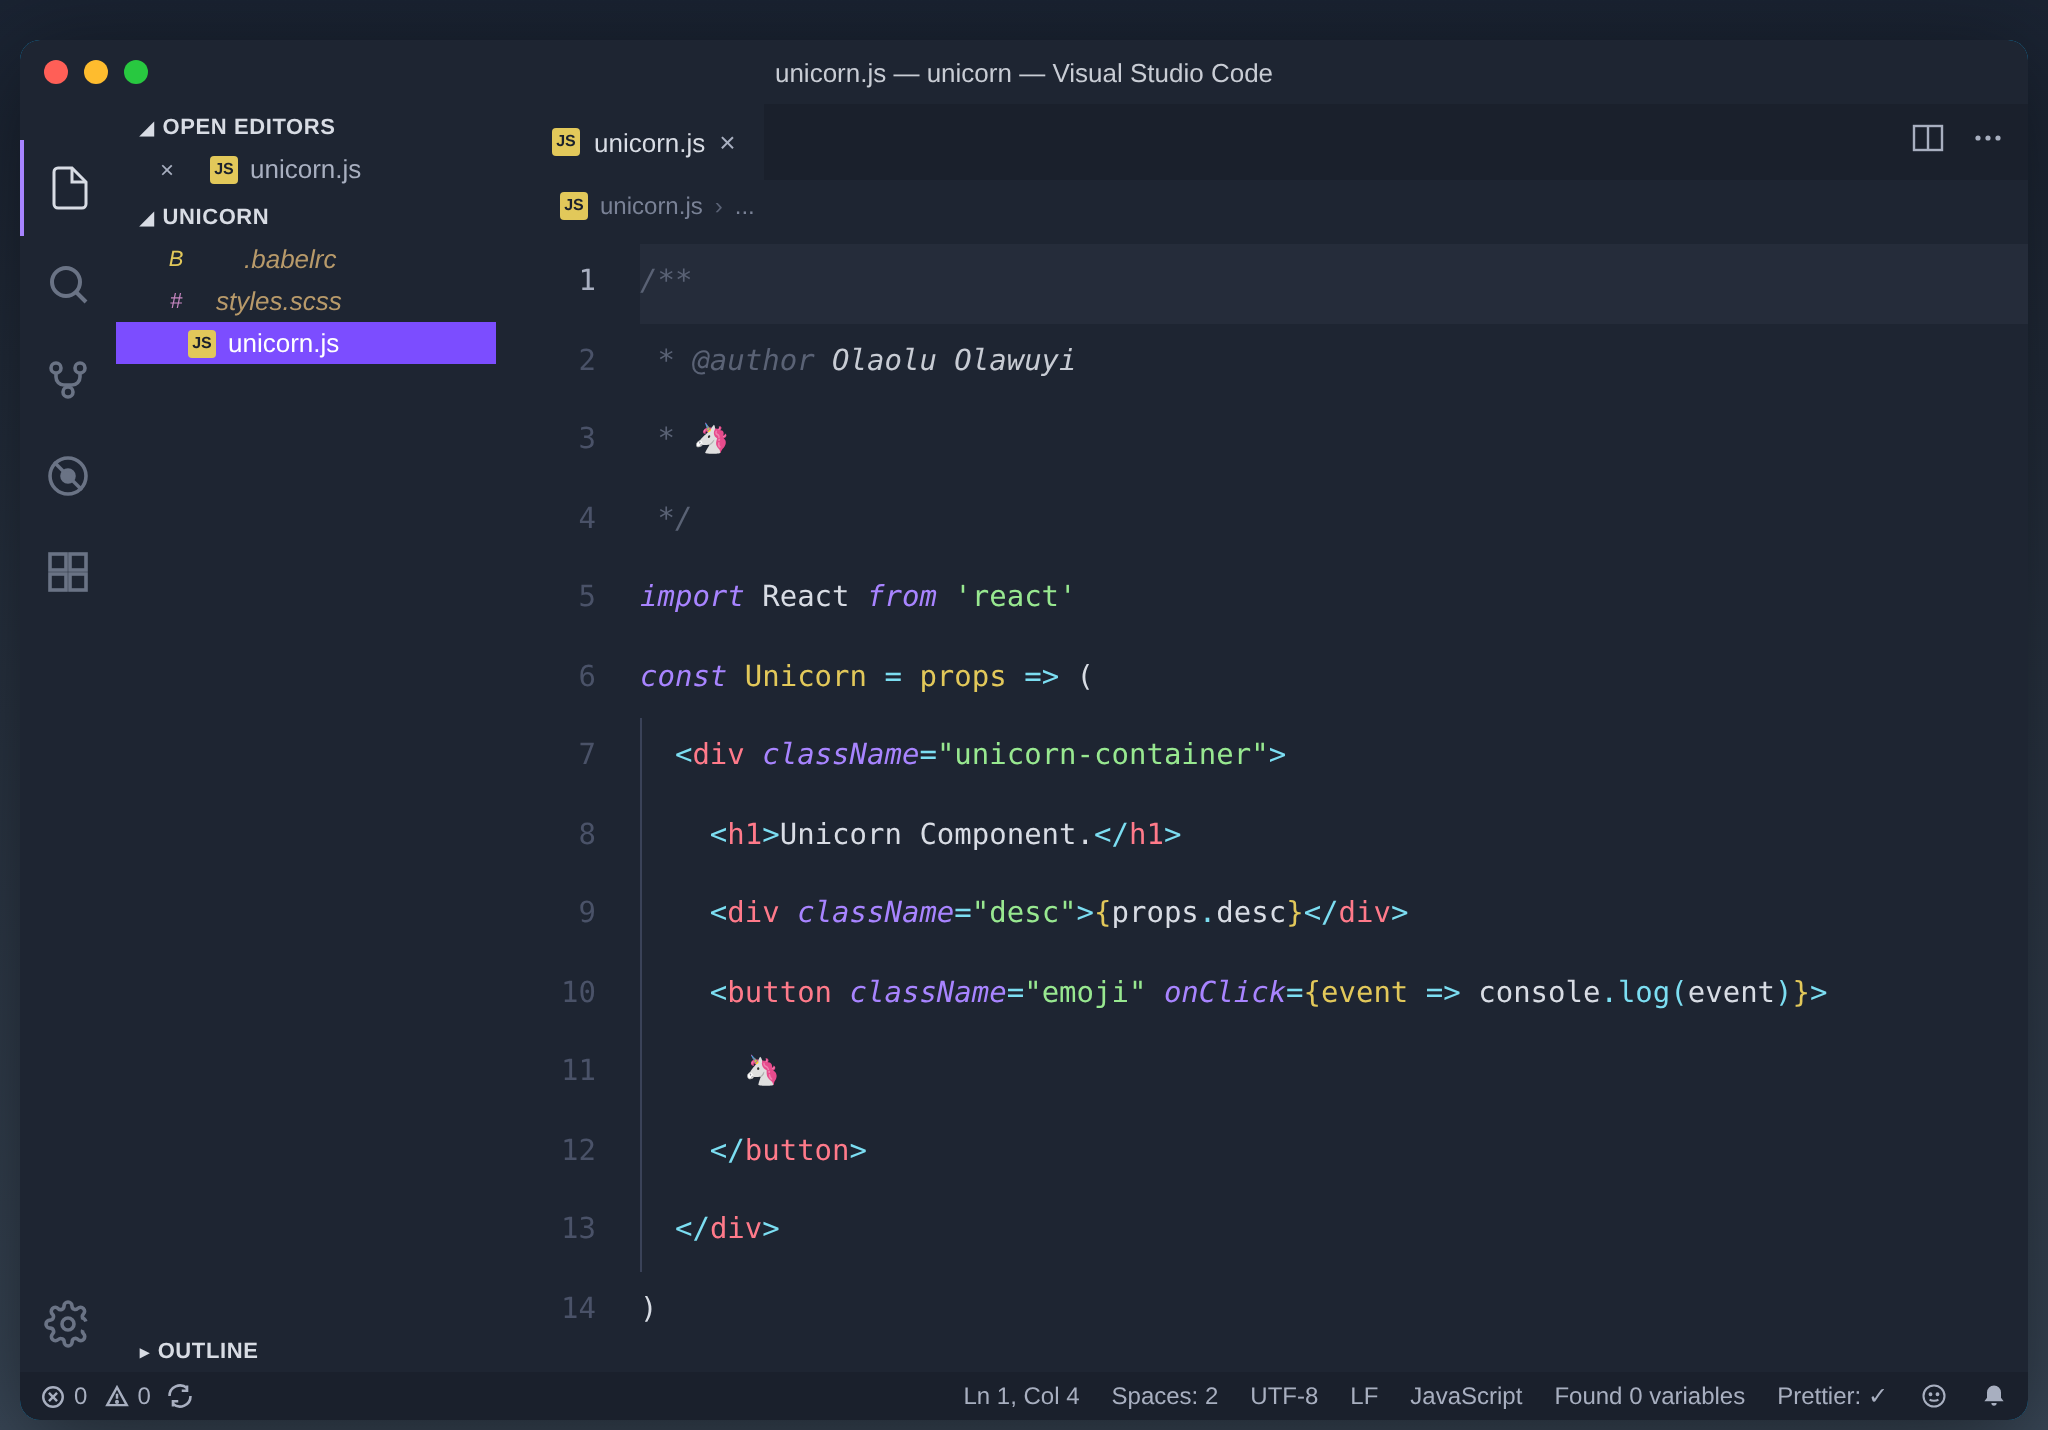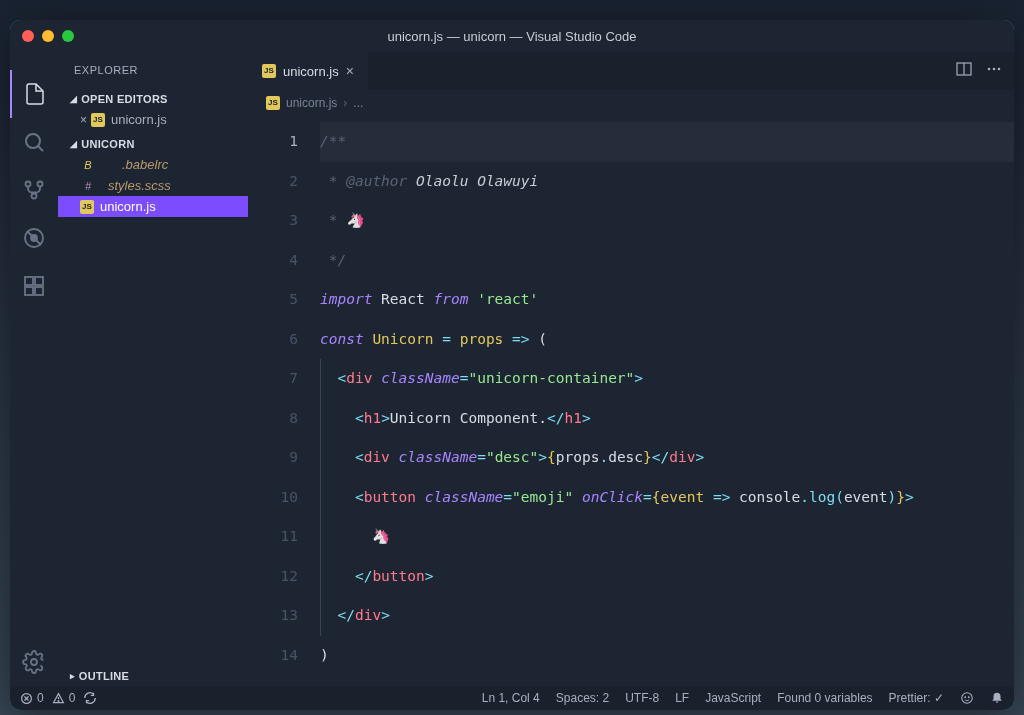--- a/index.html
+++ b/index.html
@@ -74,21 +74,21 @@
 .tk-text { color: #d8dce4; }
 .tk-func { color: #7cdef2; }
 .tk-param { color: #d8dce4; }
 
 .statusbar { height: 24px; background: #1a202c; display: flex; align-items: center; padding: 0 10px; color: #a8afc0; font-size: 12px; }
 .status-left { display: flex; align-items: center; gap: 8px; }
 .status-item { display: flex; align-items: center; gap: 4px; cursor: pointer; }
 .status-spacer { flex: 1; }
 .status-right { display: flex; align-items: center; gap: 16px; }
 .status-right .status-item svg { width: 14px; height: 14px; }
-.jsicon { display:inline-block; width:14px; height:14px; background:#e2c85a; color:#1a202c; font-size:8px; font-weight:bold; text-align:center; line-height:14px; border-radius:2px; }
+.jsicon { display:inline-block; width:14px; height:14px; background:#e2c85a; color:#1a202c; font-size:8px; font-weight:bold; text-align:center; line-height:14px; border-radius:2px;margin-left:14px; }
 </style>
 </head>
 <body>
 
 <div class="window">
 
   <div class="titlebar">
     <div class="traffic-lights">
       <div class="traffic-light tl-close"></div>
       <div class="traffic-light tl-min"></div>
@@ -138,21 +138,20 @@
       <div class="activity-spacer"></div>
       <div class="activity-item">
         <svg viewBox="0 0 24 24" fill="none" stroke="currentColor" stroke-width="1.8">
             <circle cx="12" cy="12" r="3"></circle>
             <path d="M19.4 15a1.65 1.65 0 0 0 .33 1.82l.06.06a2 2 0 1 1-2.83 2.83l-.06-.06a1.65 1.65 0 0 0-1.82-.33 1.65 1.65 0 0 0-1 1.51V21a2 2 0 0 1-4 0v-.09A1.65 1.65 0 0 0 9 19.4a1.65 1.65 0 0 0-1.82.33l-.06.06a2 2 0 1 1-2.83-2.83l.06-.06a1.65 1.65 0 0 0 .33-1.82 1.65 1.65 0 0 0-1.51-1H3a2 2 0 0 1 0-4h.09A1.65 1.65 0 0 0 4.6 9a1.65 1.65 0 0 0-.33-1.82l-.06-.06a2 2 0 1 1 2.83-2.83l.06.06a1.65 1.65 0 0 0 1.82.33H9a1.65 1.65 0 0 0 1-1.51V3a2 2 0 0 1 4 0v.09a1.65 1.65 0 0 0 1 1.51 1.65 1.65 0 0 0 1.82-.33l.06-.06a2 2 0 1 1 2.83 2.83l-.06.06a1.65 1.65 0 0 0-.33 1.82V9c.38.14.72.38 1 .68.28.3.48.66.58 1.05"></path>
           </svg>
       </div>
     </div>
 
     <div class="sidebar">
-      <div class="sidebar-header">EXPLORER</div>
       <div class="sidebar-section">
         <div class="section-title">
             <span class="chev">◢</span>
             <span>OPEN EDITORS</span>
           </div>
         <div id="open-editors-list">
             <div class="file-item js">
               <span class="close-x">×</span>
               <span class="jsicon">JS</span>
               <span style="margin-left:6px">unicorn.js</span>

